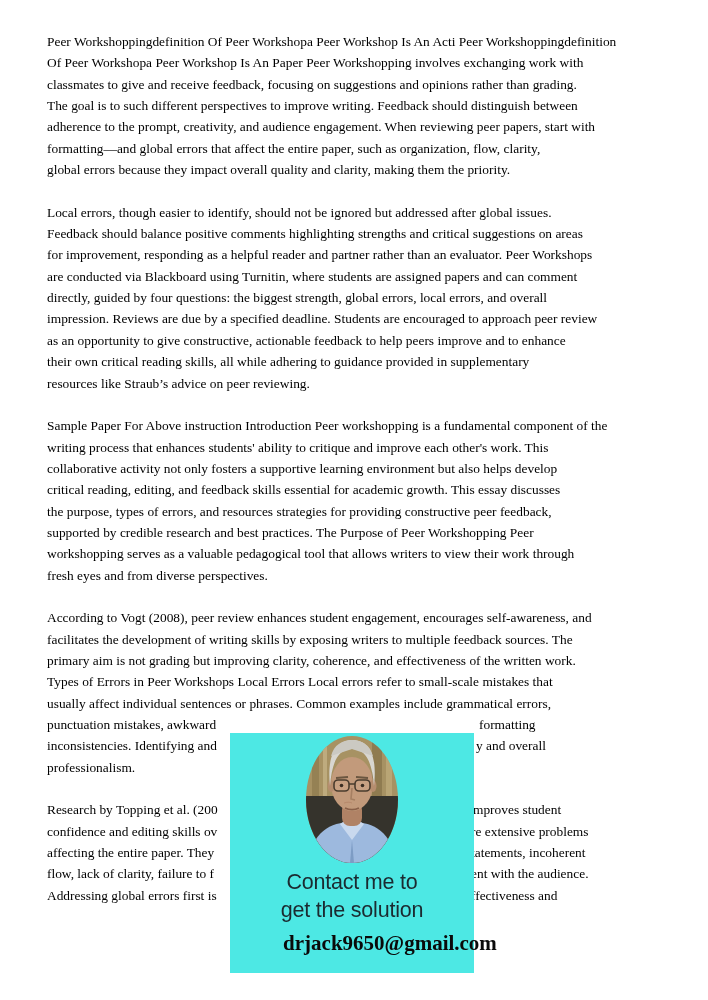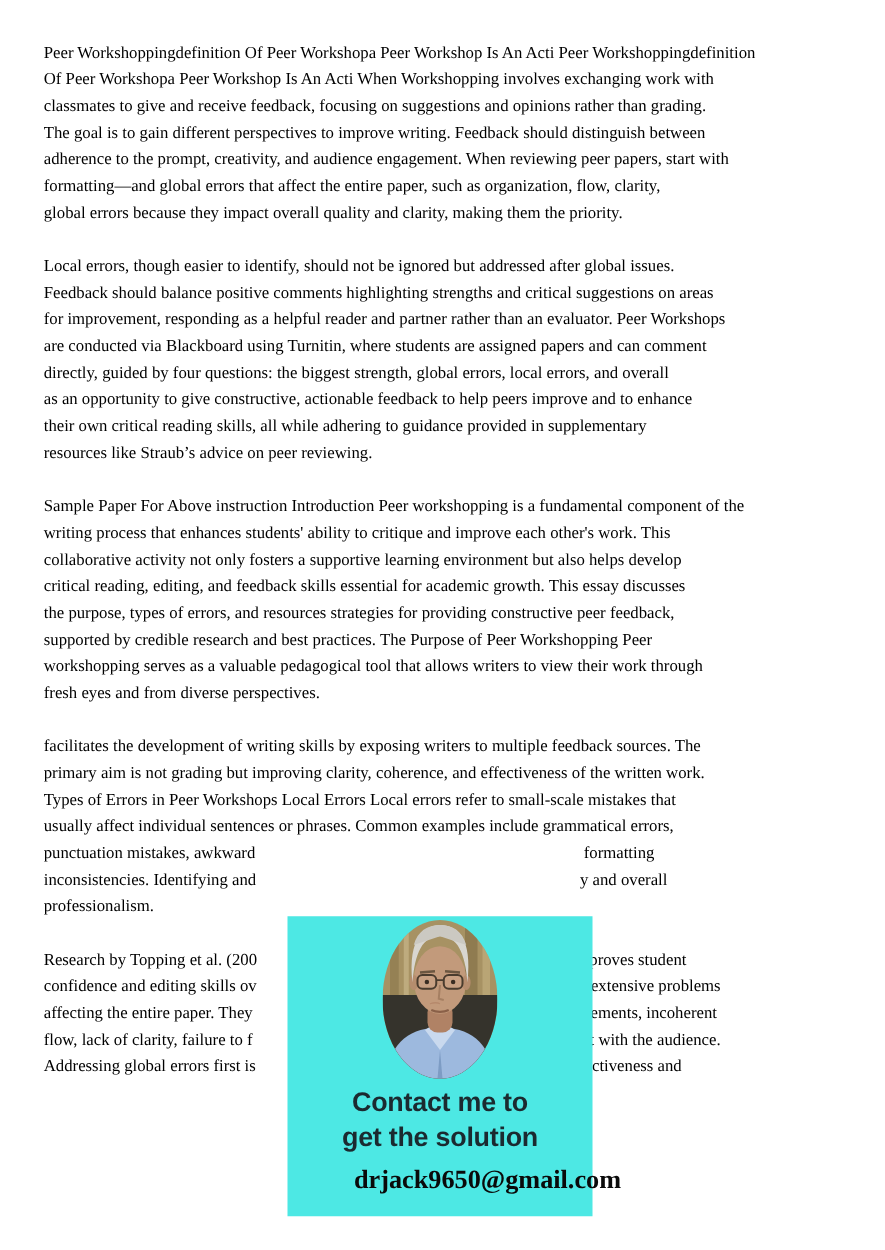--- a/index.html
+++ b/index.html
@@ -5,21 +5,21 @@
   html,body{margin:0;padding:0;background:#ffffff;}
   .page{
     position:relative;
     width:708px;height:1000px;
     background:#ffffff;
     overflow:hidden;
     font-family:"Liberation Serif","DejaVu Serif",serif;
   }
   .text-flow{
     position:absolute;
-    left:35px;top:31px;
+    left:47px;top:31px;
     width:620px;
     font-size:13.4px;
     line-height:21.35px;
     color:#000000;
   }
   .para{margin:0 0 21.35px 0;}
   .line{
     position:relative;
     white-space:nowrap;
     height:21.35px;
@@ -42,21 +42,21 @@
     border-radius:50%;
     overflow:hidden;
   }
   .photo svg{display:block;width:100%;height:100%;}
   .ad-heading{
     position:absolute;
     left:0;top:135px;
     width:100%;
     text-align:center;
     font-family:"Liberation Sans","DejaVu Sans",sans-serif;
-    font-weight:bold;
+    font-weight:normal;
     font-size:21.5px;
     line-height:28px;
     letter-spacing:-0.2px;
   }
   .ad-email{
     position:absolute;
     left:0;top:198px;
     width:100%;
     text-align:center;
     font-family:"Liberation Serif","DejaVu Serif",serif;
@@ -66,48 +66,50 @@
   }
 </style>
 </head>
 <body>
 
 <div class="page" style="background: rgb(255, 255, 255);">
 
   <div class="text-flow" id="doc-text" style="color: rgb(0, 0, 0);">
       <div class="para">
         <div class="line">Peer Workshoppingdefinition Of Peer Workshopa Peer Workshop Is An Acti Peer Workshoppingdefinition</div>
-        <div class="line">Of Peer Workshopa Peer Workshop Is An Acti When Workshopping involves exchanging work with</div>
+        <div class="line">Of Peer Workshopa Peer Workshop Is An Paper Peer Workshopping involves exchanging work with</div>
         <div class="line">classmates to give and receive feedback, focusing on suggestions and opinions rather than grading.</div>
-        <div class="line">The goal is to gain different perspectives to improve writing. Feedback should distinguish between</div>
+        <div class="line">The goal is to such different perspectives to improve writing. Feedback should distinguish between</div>
         <div class="line">adherence to the prompt, creativity, and audience engagement. When reviewing peer papers, start with</div>
         <div class="line">formatting—and global errors that affect the entire paper, such as organization, flow, clarity,</div>
         <div class="line">global errors because they impact overall quality and clarity, making them the priority.</div>
       </div>
       <div class="para">
         <div class="line">Local errors, though easier to identify, should not be ignored but addressed after global issues.</div>
         <div class="line">Feedback should balance positive comments highlighting strengths and critical suggestions on areas</div>
         <div class="line">for improvement, responding as a helpful reader and partner rather than an evaluator. Peer Workshops</div>
         <div class="line">are conducted via Blackboard using Turnitin, where students are assigned papers and can comment</div>
         <div class="line">directly, guided by four questions: the biggest strength, global errors, local errors, and overall</div>
+        <div class="line">impression. Reviews are due by a specified deadline. Students are encouraged to approach peer review</div>
         <div class="line">as an opportunity to give constructive, actionable feedback to help peers improve and to enhance</div>
         <div class="line">their own critical reading skills, all while adhering to guidance provided in supplementary</div>
         <div class="line">resources like Straub’s advice on peer reviewing.</div>
       </div>
       <div class="para">
         <div class="line">Sample Paper For Above instruction Introduction Peer workshopping is a fundamental component of the</div>
         <div class="line">writing process that enhances students' ability to critique and improve each other's work. This</div>
         <div class="line">collaborative activity not only fosters a supportive learning environment but also helps develop</div>
         <div class="line">critical reading, editing, and feedback skills essential for academic growth. This essay discusses</div>
         <div class="line">the purpose, types of errors, and resources strategies for providing constructive peer feedback,</div>
         <div class="line">supported by credible research and best practices. The Purpose of Peer Workshopping Peer</div>
         <div class="line">workshopping serves as a valuable pedagogical tool that allows writers to view their work through</div>
         <div class="line">fresh eyes and from diverse perspectives.</div>
       </div>
       <div class="para">
+        <div class="line">According to Vogt (2008), peer review enhances student engagement, encourages self-awareness, and</div>
         <div class="line">facilitates the development of writing skills by exposing writers to multiple feedback sources. The</div>
         <div class="line">primary aim is not grading but improving clarity, coherence, and effectiveness of the written work.</div>
         <div class="line">Types of Errors in Peer Workshops Local Errors Local errors refer to small-scale mistakes that</div>
         <div class="line">usually affect individual sentences or phrases. Common examples include grammatical errors,</div>
         <div class="line"><span>punctuation mistakes, awkward</span><span class="frag-right" style="left: 432px;">formatting</span></div>
         <div class="line"><span>inconsistencies. Identifying and</span><span class="frag-right" style="left: 429px;">y and overall</span></div>
         <div class="line">professionalism.</div>
       </div>
       <div class="para">
         <div class="line"><span>Research by Topping et al. (200</span><span class="frag-right" style="left: 426px;">mproves student</span></div>

